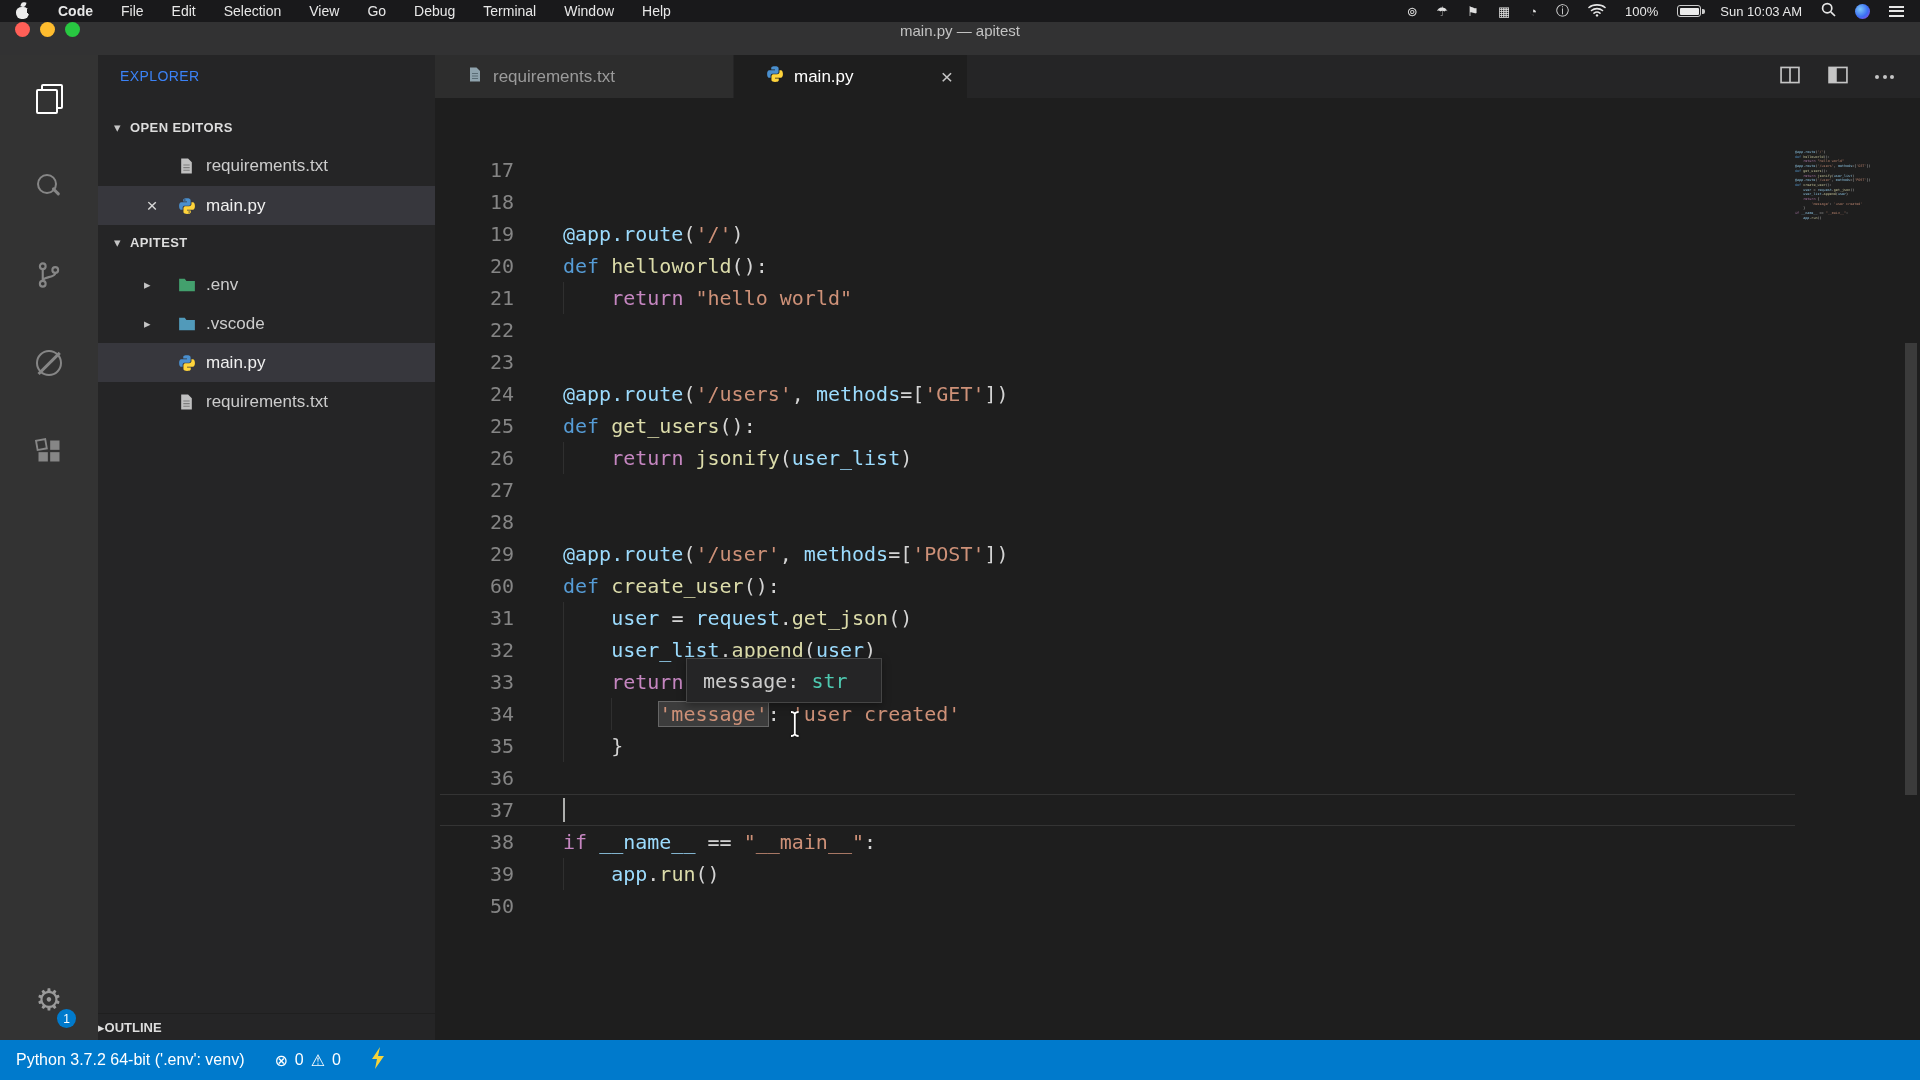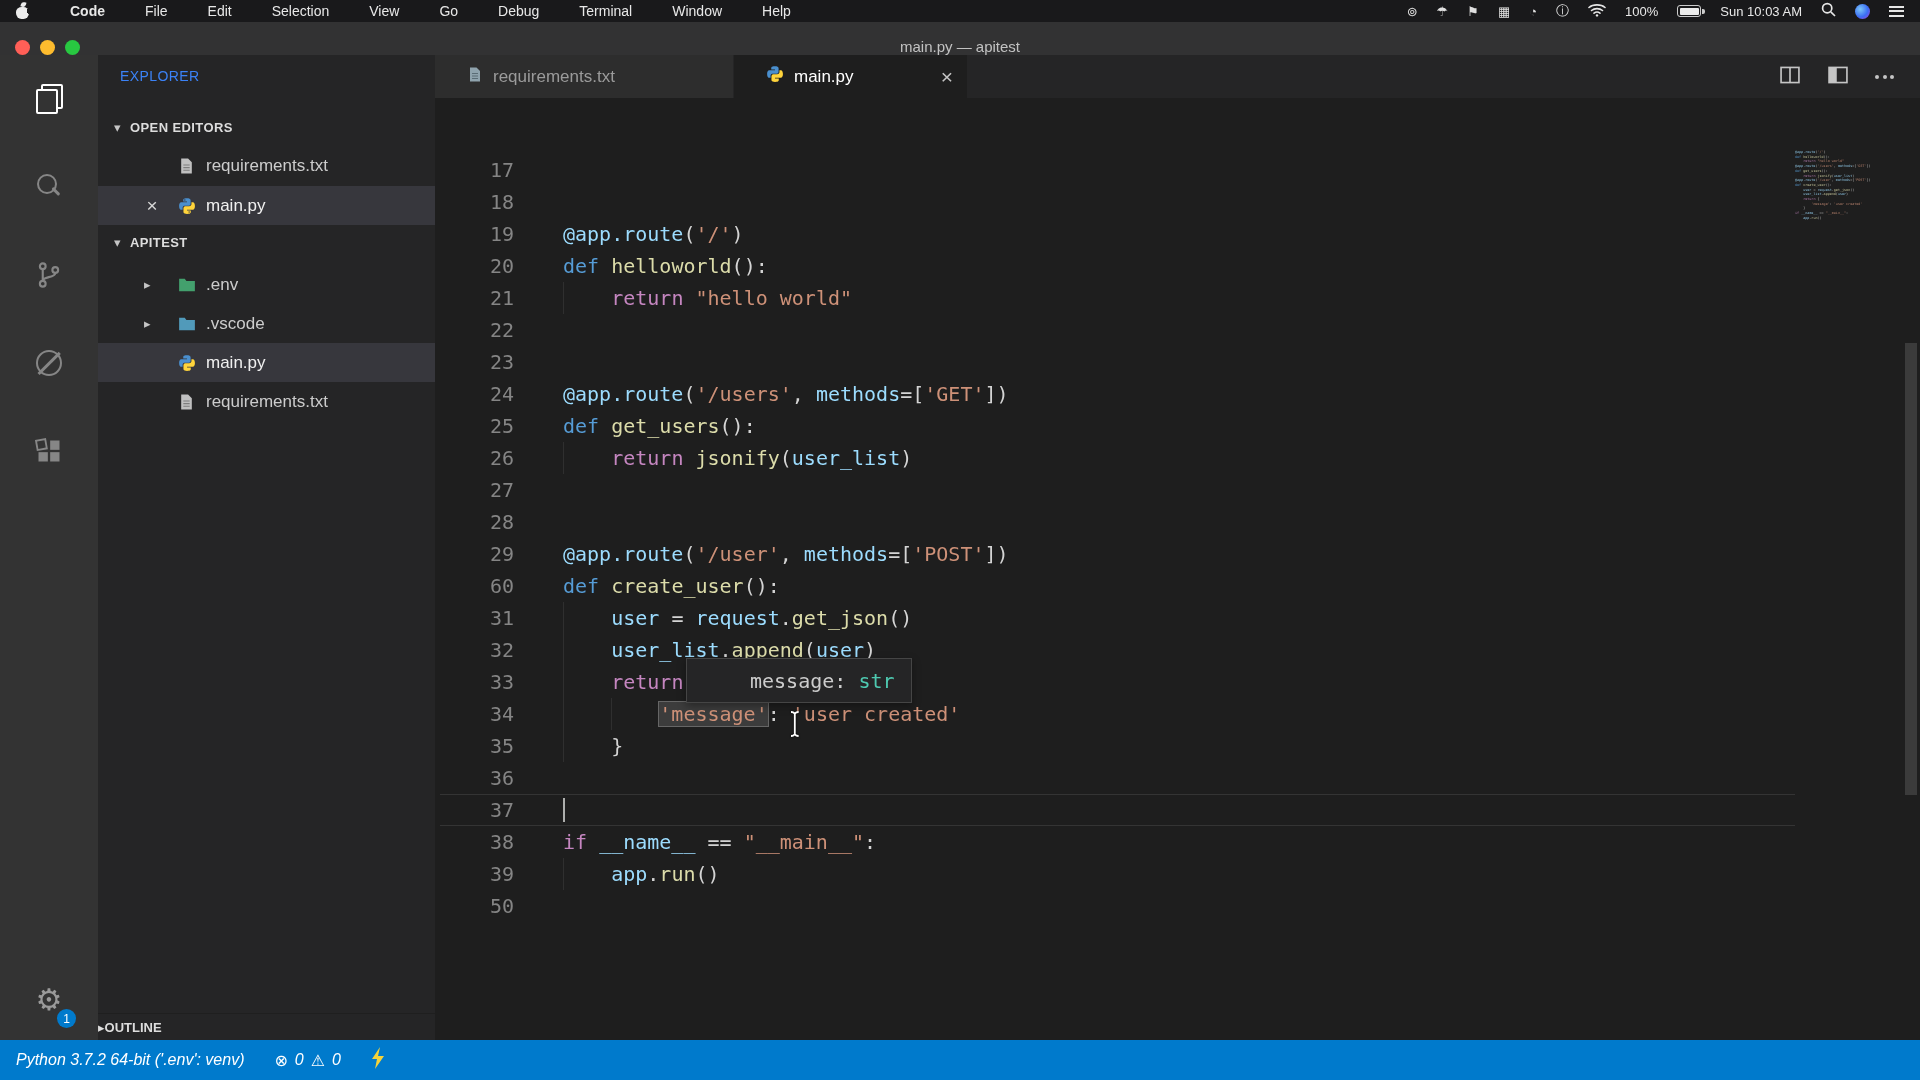--- a/index.html
+++ b/index.html
@@ -3,21 +3,21 @@
 <meta charset="utf-8">
 <style>
   * { margin:0; padding:0; box-sizing:border-box; }
   html,body { width:1920px; height:1080px; overflow:hidden; background:#1e1e1e;
     font-family:"Liberation Sans","DejaVu Sans",sans-serif; }
   .screen { position:relative; width:1920px; height:1080px; }
 
   
   .menubar { position:absolute; top:0; left:0; right:0; height:22px; background:#19191b;
     display:flex; align-items:center; padding:0 16px; color:#e8e8e8; font-size:14px; z-index:50; }
-  .mb-left { display:flex; align-items:flex-end; gap:40px; }
+  .mb-left { display:flex; align-items:flex-end; gap:28px; }
   .mb-item { cursor:default; white-space:nowrap; }
   .mb-bold { font-weight:bold; }
   .apple { position:relative; width:14px; height:16px; display:inline-block; }
   .apple::before { content:""; position:absolute; left:0; bottom:0; width:13px; height:12px;
     border-radius:45% 45% 42% 42%/40% 40% 50% 50%;
     background:radial-gradient(circle at 13.5px 4px, #19191b 2.8px, #ececec 3px); }
   .apple::after { content:""; position:absolute; left:5px; top:-1px; width:4.5px; height:4.5px;
     background:#ececec; border-radius:70% 0 70% 0; transform:rotate(15deg); }
   .mb-right { margin-left:auto; display:flex; align-items:center; gap:19px; font-size:13px; }
   .mb-glyph { font-size:13px; color:#e0e0e0; }
@@ -25,21 +25,21 @@
   .batt::before { content:""; position:absolute; inset:1.5px; background:#ececec; border-radius:1px; }
   .batt::after { content:""; position:absolute; right:-5px; top:2.5px; width:3px; height:5px;
     background:rgba(235,235,235,.85); border-radius:0 2px 2px 0; }
   .siri { width:15px; height:15px; border-radius:50%;
     background:radial-gradient(circle at 35% 35%, #7cc6f7, #3b6ef5 55%, #b43bd6); }
   .ico-list { width:15px; height:11px; border-top:2px solid #e6e6e6; border-bottom:2px solid #e6e6e6; position:relative; }
   .ico-list::before { content:""; position:absolute; left:0; right:0; top:2.5px; height:2px; background:#e6e6e6; }
 
   
   .titlebar { position:absolute; top:22px; left:0; right:0; height:33px; background:#323233;
-    display:flex; align-items:flex-end; z-index:40; }
+    display:flex; align-items:flex-start; z-index:40; }
   .lights { position:absolute; left:15px; display:flex; gap:10px; }
   .tl { width:15px; height:15px; border-radius:50%; }
   .tl.red { background:#ff5f57; } .tl.yellow { background:#febc2e; } .tl.green { background:#28c841; }
   .window-title { width:100%; text-align:center; color:#c2c2c2; font-size:15px; }
 
   
   .workbench { position:absolute; top:55px; left:0; right:0; bottom:40px; display:flex; }
 
   
   .activitybar { width:98px; background:#333333; position:relative; flex:none; }
@@ -104,32 +104,32 @@
   .tok-kw  { color:var(--tok-kw); }  .tok-ctl { color:var(--tok-ctl); }
   .tok-fn  { color:var(--tok-fn); }  .tok-str { color:var(--tok-str); }
   .tok-var { color:var(--tok-var); } .tok-pln { color:var(--tok-pln); }
   .word-hl { background:rgba(120,120,120,.33); box-shadow:0 0 0 1px rgba(190,190,190,.45); }
   .current-line { position:absolute; left:5px; width:1355px; height:32px;
     border-top:1px solid rgba(255,255,255,.10); border-bottom:1px solid rgba(255,255,255,.10); }
   .caret { position:absolute; width:2px; height:24px; background:#aeafad; }
   .tooltip { position:absolute; left:251px; top:560px; min-width:196px; height:45px; background:#252526;
     border:1px solid #454545; display:flex; align-items:center; padding:0 16px;
     font:20px "DejaVu Sans Mono",monospace; box-shadow:0 3px 8px rgba(0,0,0,.35); z-index:10; }
-  .tt-label { color:#cccccc; white-space:pre;margin-left:47px; }
+  .tt-label { color:#cccccc; white-space:pre; }
   .tt-type { color:var(--tok-type,#4ec9b0); }
   .minimap { position:absolute; left:1360px; top:52px; width:108px; height:300px; overflow:hidden; opacity:.85; }
   .mm-line { font:3.4px/4.7px "DejaVu Sans Mono",monospace; white-space:pre; }
   .scroll-thumb { position:absolute; right:3px; top:245px; width:12px; height:452px;
     background:rgba(121,121,121,.32); }
   .ibeam { position:absolute; left:352px; top:612px; z-index:20;
     filter:drop-shadow(0 0 1px rgba(0,0,0,.9)); }
 
   
   .statusbar { position:absolute; left:0; right:0; bottom:0; height:40px; background:var(--accent,#007acc);
-    display:flex; align-items:center; color:#ffffff; font-size:16px; padding:12px 16px; z-index:40;font-style:italic; }
+    display:flex; align-items:center; color:#ffffff; font-size:16px; padding:12px 16px; z-index:40; }
   .sb-left { display:flex; align-items:center; gap:30px; }
   .sb-right { margin-left:auto; display:flex; align-items:center; gap:30px; }
   .sb-group { display:flex; align-items:center; gap:7px; }
   .sb-glyph { font-family:"DejaVu Sans",sans-serif; font-size:16px; }
   .smiley { font-family:"DejaVu Sans",sans-serif; font-size:20px; }
 </style>
 </head>
 <body>
 
 <div class="screen">

